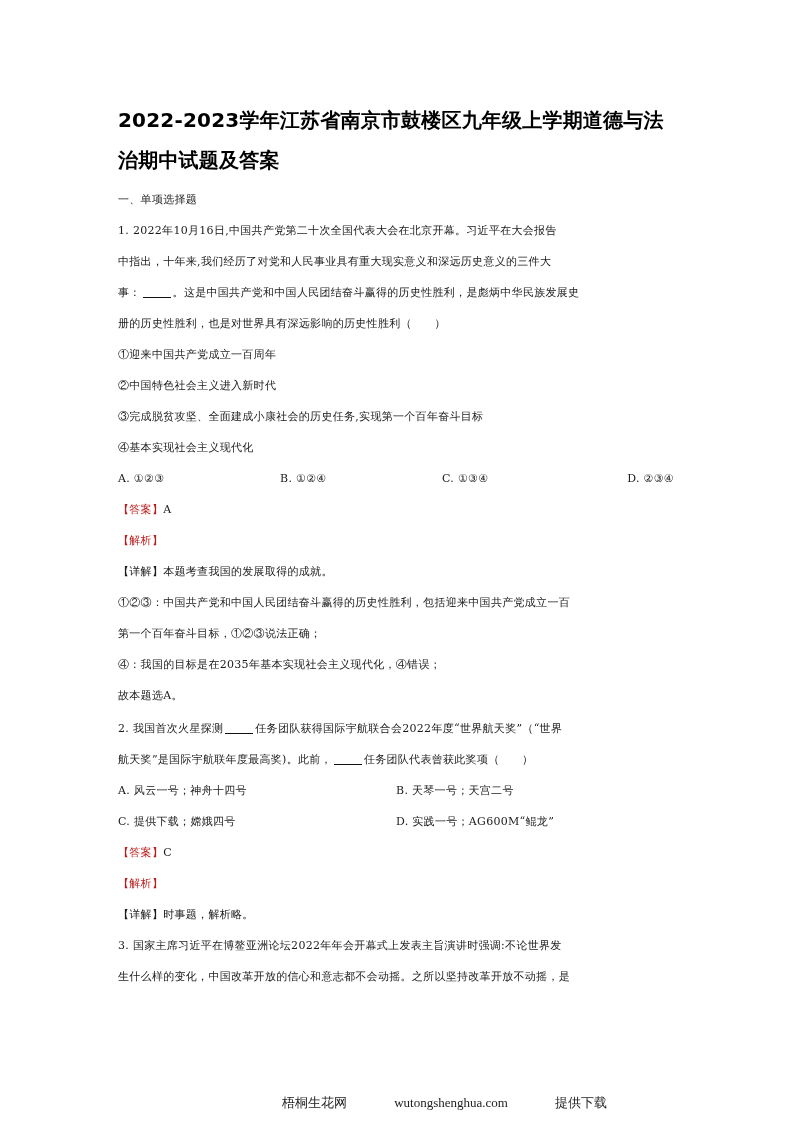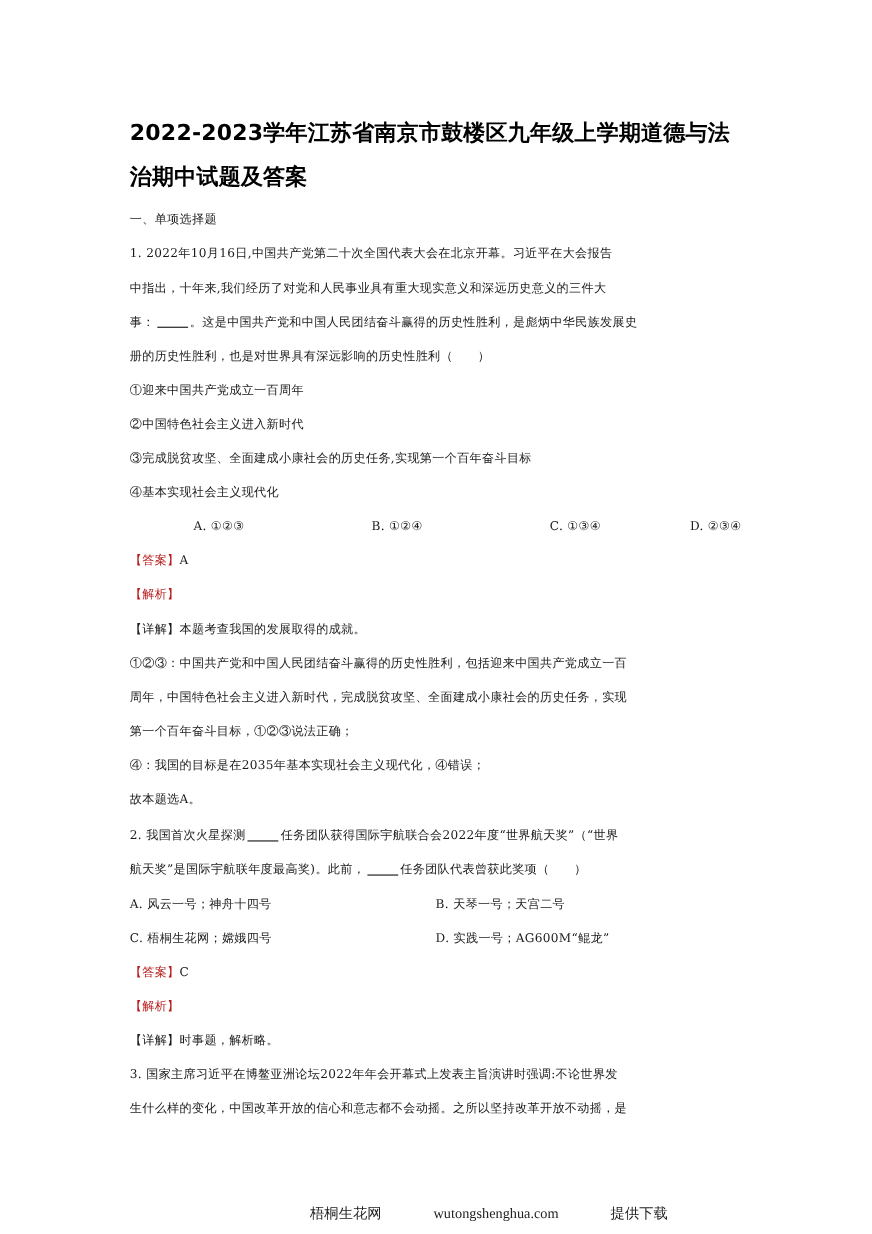--- a/index.html
+++ b/index.html
@@ -4,21 +4,21 @@
 <style>
   html, body { margin: 0; padding: 0; background: #ffffff; }
   body { width: 793px; height: 1122px; position: relative; overflow: hidden;
          font-family: "DejaVu Serif", "Liberation Serif", serif; color: #1a1a1a; }
   .page { position: absolute; left: 118px; top: 100px; width: 556px; }
   .title { font-family: "DejaVu Sans", "Liberation Sans", sans-serif; font-weight: bold;
            font-size: 20px; line-height: 40px; margin: 0; letter-spacing: 0.2px; color: #000000; }
   .line { font-size: 11px; line-height: 31px; height: 31px; white-space: nowrap; letter-spacing: 0.3px; }
   .section { margin-top: 4px; }
   .blank { display: inline-block; width: 28px; border-bottom: 1px solid #111; height: 14px; vertical-align: -2px; margin: 0 2px; }
-  .options4 { display: flex; text-align: center; }
+  .options4 { display: flex; }
   .options4 .opt { width: 162px; }
   .options4 .opt:last-child { width: auto; margin-left: auto; }
   .options2 { display: flex; }
   .options2 .opt { width: 326px; }
   .tag-blue { color: #b91c1c; }
   .footer { position: absolute; top: 1094px; left: 0; width: 793px; text-align: center;
             font-family: "Liberation Serif", "DejaVu Serif", serif; font-size: 13px; color: #222; padding-left: 48px; }
   .footer span { margin: 0 22px; }
 </style>
 </head>
@@ -45,35 +45,34 @@
       <div class="line options4">
         <span class="opt">A. ①②③</span>
         <span class="opt">B. ①②④</span>
         <span class="opt">C. ①③④</span>
         <span class="opt">D. ②③④</span>
       </div>
       <div class="line"><span class="tag-blue">【答案】</span><span>A</span></div>
       <div class="line tag-blue">【解析】</div>
       <div class="line"><span>【详解】</span><span>本题考查我国的发展取得的成就。</span></div>
       <div class="line">①②③：中国共产党和中国人民团结奋斗赢得的历史性胜利，包括迎来中国共产党成立一百</div>
-      <div class="line">周年，中国特色社会主义进入新时代，完成脱贫攻坚、全面建成小康社会的历史任务，实现</div>
       <div class="line">第一个百年奋斗目标，①②③说法正确；</div>
       <div class="line">④：我国的目标是在2035年基本实现社会主义现代化，④错误；</div>
       <div class="line">故本题选A。</div>
     </div>
 
     <div style="margin-top:2px;">
       <div class="line"><span>2.</span> <span>我国首次火星探测</span><span class="blank"></span><span>任务团队获得国际宇航联合会2022年度“世界航天奖”（“世界</span></div>
       <div class="line"><span>航天奖”是国际宇航联年度最高奖)。此前，</span><span class="blank"></span><span>任务团队代表曾获此奖项（　　）</span></div>
       <div class="line options2">
         <span class="opt">A. 风云一号；神舟十四号</span>
         <span class="opt">B. 天琴一号；天宫二号</span>
       </div>
       <div class="line options2">
-        <span class="opt">C. 梧桐生花网；嫦娥四号</span>
+        <span class="opt">C. 提供下载；嫦娥四号</span>
         <span class="opt">D. 实践一号；AG600M“鲲龙”</span>
       </div>
       <div class="line"><span class="tag-blue">【答案】</span><span>C</span></div>
       <div class="line tag-blue">【解析】</div>
       <div class="line"><span>【详解】</span><span>时事题，解析略。</span></div>
     </div>
 
     <div>
       <div class="line"><span>3.</span> <span>国家主席习近平在博鳌亚洲论坛2022年年会开幕式上发表主旨演讲时强调:不论世界发</span></div>
       <div class="line">生什么样的变化，中国改革开放的信心和意志都不会动摇。之所以坚持改革开放不动摇，是</div>

